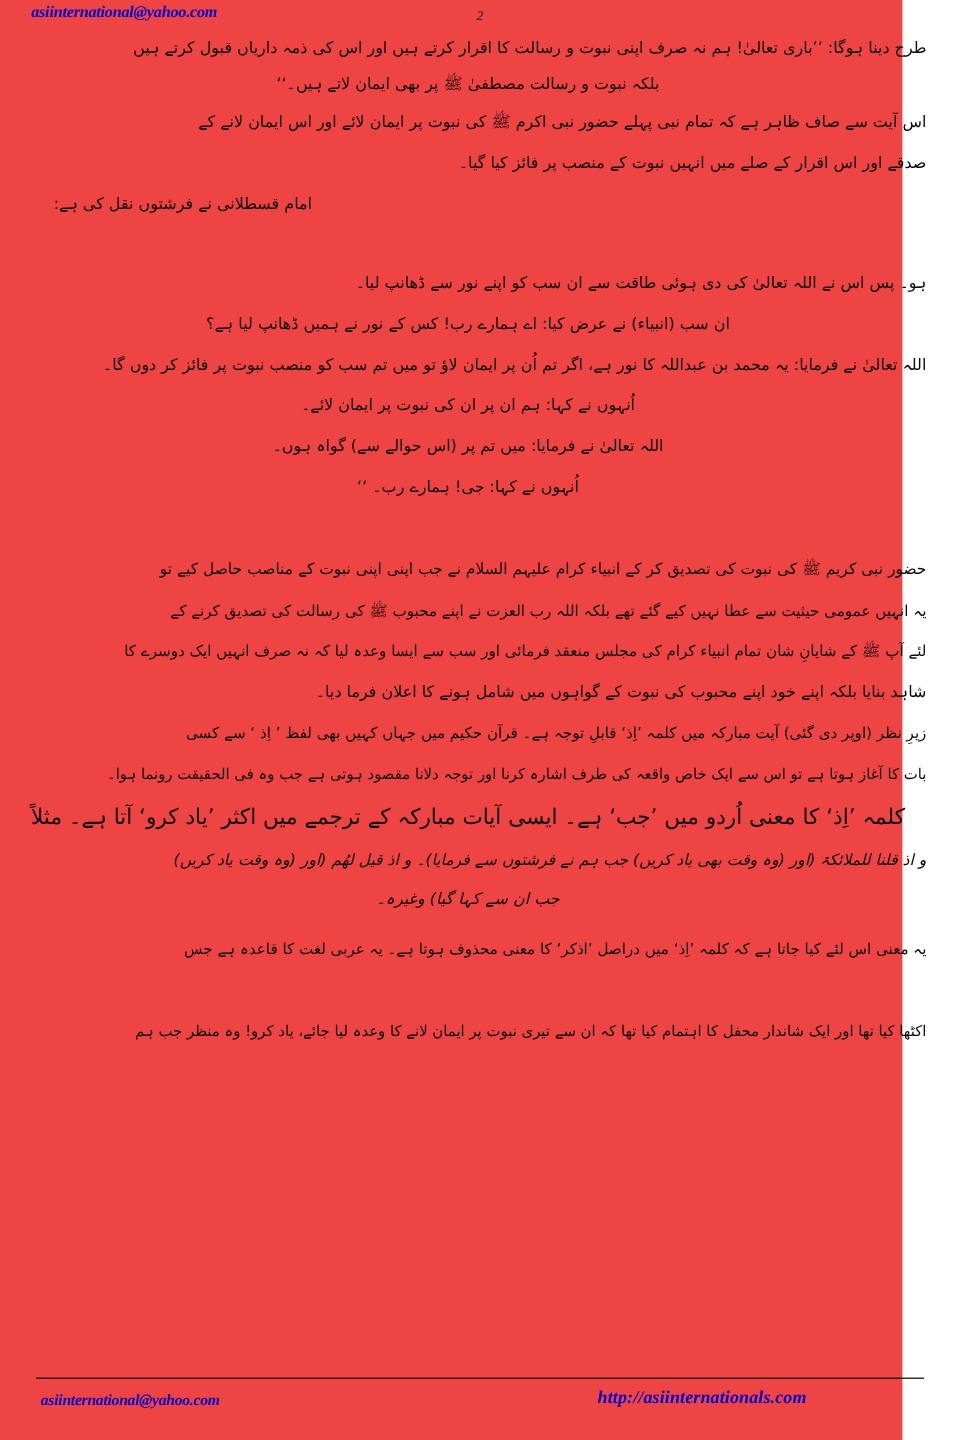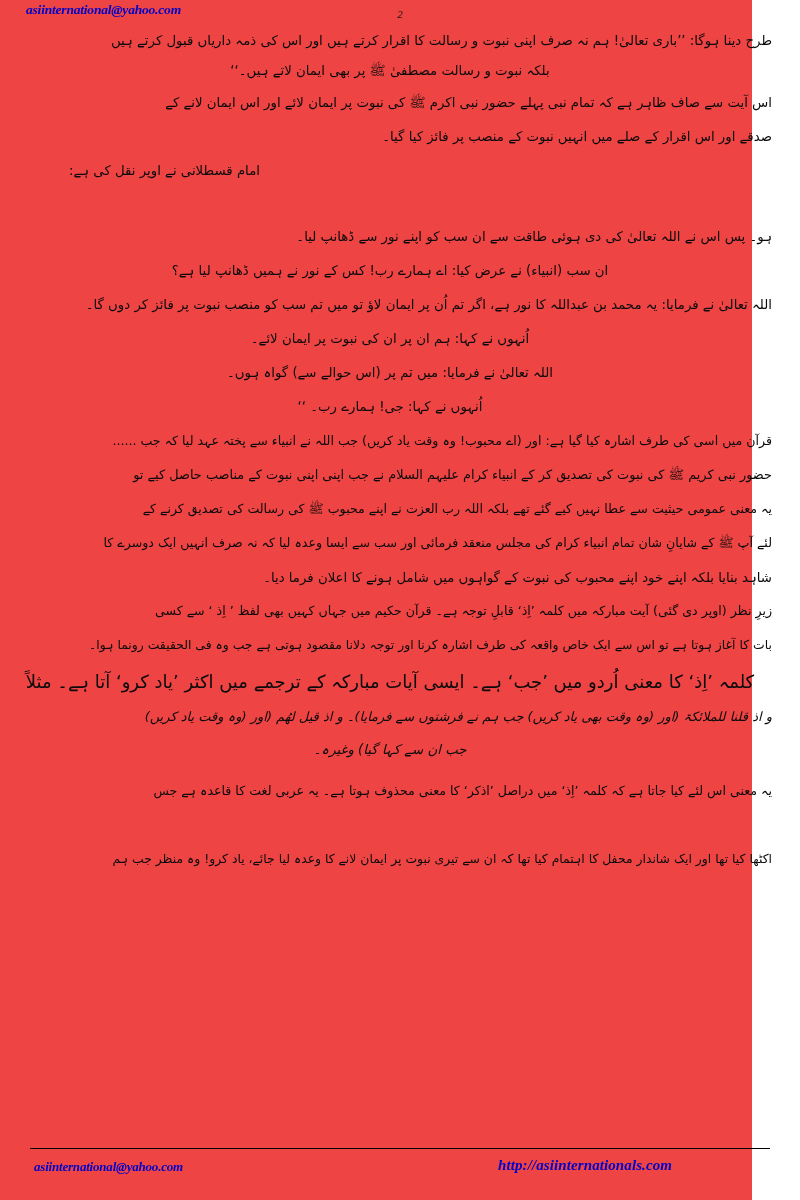--- a/index.html
+++ b/index.html
@@ -181,21 +181,21 @@
     </div>
 
     <div class="para" style="height:100px;">
       <div class="lw" style="top:4px;">
         <div class="urdu-line al-right">اس آیت سے صاف ظاہر ہے کہ تمام نبی پہلے حضور نبی اکرم ﷺ کی نبوت پر ایمان لائے اور اس ایمان لانے کے</div>
       </div>
       <div class="lw" style="top:38px; padding-left:86px;">
         <div class="urdu-line al-right">صدقے اور اس اقرار کے صلے میں انہیں نبوت کے منصب پر فائز کیا گیا۔</div>
       </div>
       <div class="lw" style="top:72px; padding-left:0; text-align:right;">
-        <div class="urdu-line" style="text-align:right; padding-right:512px;">امام قسطلانی نے اوپر نقل کی ہے:</div>
+        <div class="urdu-line" style="text-align:right; padding-right:512px;">امام قسطلانی نے فرشتوں نقل کی ہے:</div>
       </div>
     </div>
 
     <div class="para" style="height:235px;">
       <div class="lw" style="top:38px; padding-left:22px;">
         <div class="urdu-line al-right">ہو۔ پس اس نے اللہ تعالیٰ کی دی ہوئی طاقت سے ان سب کو اپنے نور سے ڈھانپ لیا۔</div>
       </div>
       <div class="lw" style="top:72px;">
         <div class="urdu-line al-center">ان سب (انبیاء) نے عرض کیا:  اے ہمارے رب!  کس کے نور نے ہمیں ڈھانپ لیا ہے؟</div>
       </div>
@@ -208,28 +208,25 @@
       <div class="lw" style="top:174px;">
         <div class="urdu-line al-center">اللہ تعالیٰ نے فرمایا:  میں تم پر (اس حوالے سے) گواہ ہوں۔</div>
       </div>
       <div class="lw" style="top:208px;">
         <div class="urdu-line al-center">اُنہوں نے کہا: جی!  ہمارے رب۔ ‘‘</div>
       </div>
     </div>
 
 
     <div class="para" style="height:172px;">
-      <div class="lw" style="top:8px;">
-        <div class="urdu-line al-right" style="font-size:12.6px;">قرآن میں اسی کی طرف اشارہ کیا گیا ہے:  اور (اے محبوب! وہ وقت یاد کریں) جب اللہ نے انبیاء سے پختہ عہد لیا کہ جب ......</div>
-      </div>
       <div class="lw" style="top:42px;">
         <div class="urdu-line al-right" style="font-size:12.9px;">حضور نبی کریم ﷺ کی نبوت کی تصدیق کر کے انبیاء کرام علیہم السلام نے جب اپنی اپنی نبوت کے مناصب حاصل کیے تو</div>
       </div>
       <div class="lw" style="top:76px;">
-        <div class="urdu-line al-right" style="font-size:12.6px;">یہ معنی عمومی حیثیت سے عطا نہیں کیے گئے تھے بلکہ اللہ رب العزت نے اپنے محبوب ﷺ کی رسالت کی تصدیق کرنے کے</div>
+        <div class="urdu-line al-right" style="font-size:12.6px;">یہ انہیں عمومی حیثیت سے عطا نہیں کیے گئے تھے بلکہ اللہ رب العزت نے اپنے محبوب ﷺ کی رسالت کی تصدیق کرنے کے</div>
       </div>
       <div class="lw" style="top:110px;">
         <div class="urdu-line al-right" style="font-size:12.6px;">لئے آپ ﷺ کے شایانِ شان تمام انبیاء کرام کی مجلس منعقد فرمائی اور سب سے ایسا وعدہ لیا کہ نہ صرف انہیں ایک دوسرے کا</div>
       </div>
       <div class="lw" style="top:144px; padding-left:120px;">
         <div class="urdu-line al-right">شاہد بنایا بلکہ اپنے خود اپنے محبوب کی نبوت کے گواہوں میں شامل ہونے کا اعلان فرما دیا۔</div>
       </div>
     </div>
 
     <div class="para" style="height:104px;">

